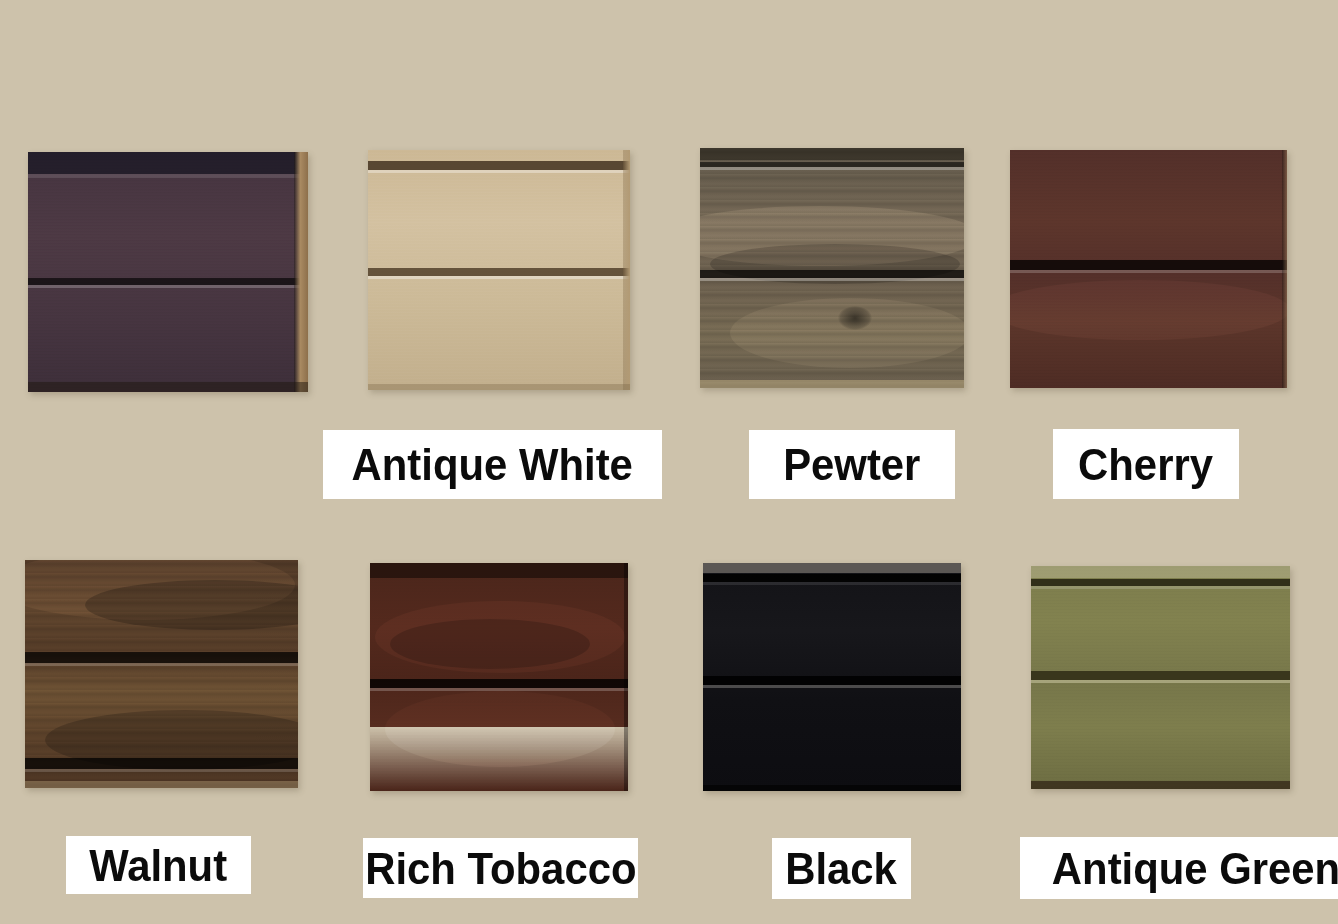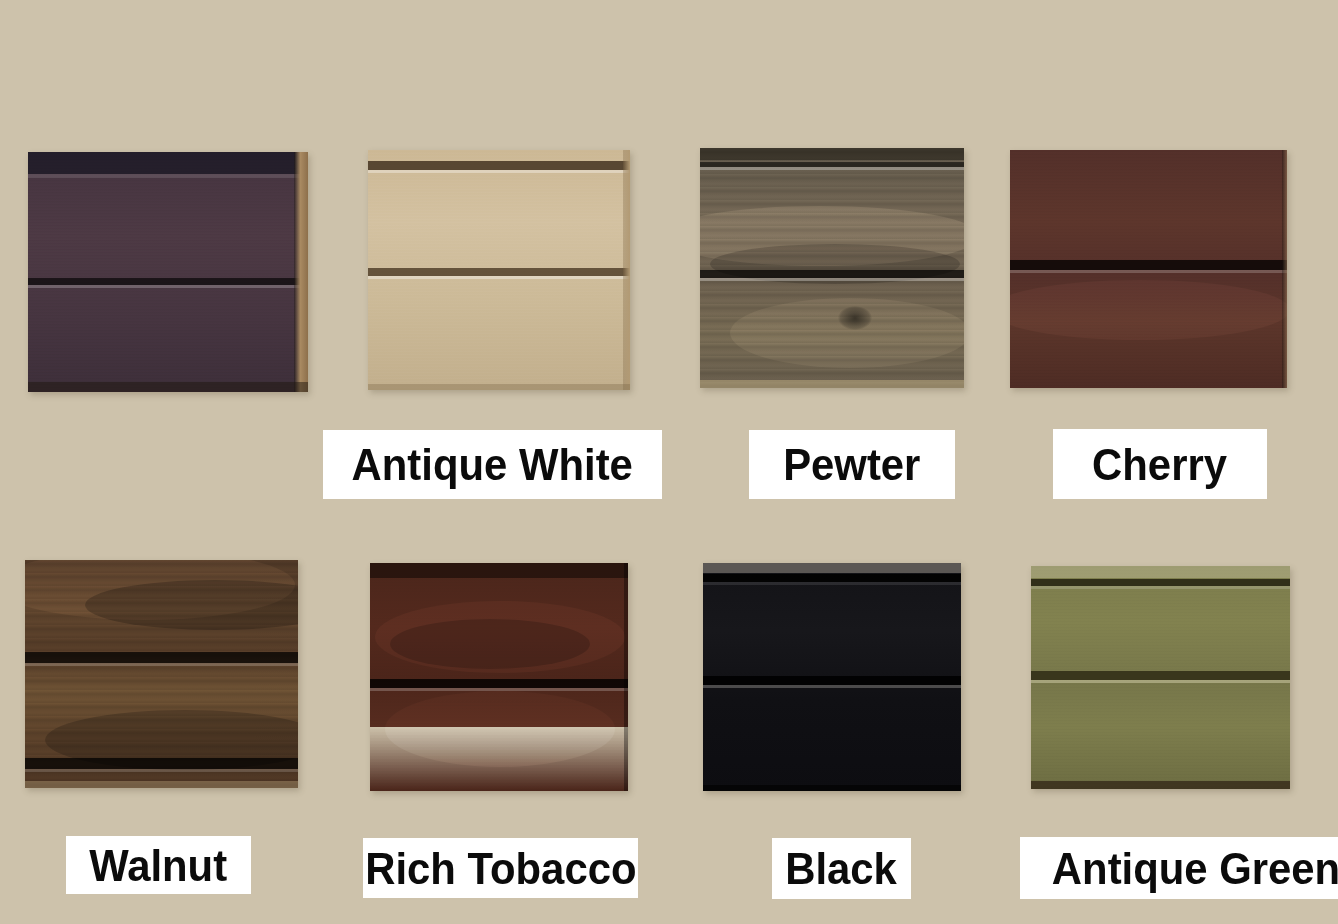--- a/index.html
+++ b/index.html
@@ -208,21 +208,21 @@
   <div class="swatch" style="left:1010px; top:150px; width:277px; height:238px;">
     <div class="face" style="background:linear-gradient(to bottom,#54302a 0%,#5e362c 30%,#55302a 52%,#5d362b 72%,#4e2c24 100%);"></div>
     <div class="grain fine" style="opacity:.6;"></div>
     <div class="arc" style="left:-20px; top:130px; width:300px; height:60px; background:rgba(255,255,255,.10);"></div>
     <div class="groove" style="top:110px; height:10px;">
       <div class="dark" style="background:rgba(0,0,0,.75);"></div>
         <div class="light" style="background:rgba(255,255,255,.20);"></div>
     </div>
     <div class="edge-right" style="width:5px; background:linear-gradient(to right,rgba(0,0,0,.3),rgba(150,120,88,.55));"></div>
   </div>
-  <div class="name-box" style="left:1053px; top:429px; width:214px; height:70px;">
+  <div class="name-box" style="left:1053px; top:429px; width:186px; height:70px;">
     <span class="name-text">Cherry</span>
   </div>
 
   <div class="swatch" style="left:25px; top:560px; width:273px; height:228px;">
     <div class="face" style="background:linear-gradient(to bottom,#4f3826 0%,#5d432c 22%,#543b27 40%,#6b5033 58%,#5a4029 78%,#4a3322 100%);"></div>
     <div class="grain horiz"></div>
     <div class="arc" style="left:-30px; top:-10px; width:300px; height:70px; background:rgba(255,255,255,.14);"></div>
     <div class="arc" style="left:60px; top:20px; width:260px; height:50px; background:rgba(0,0,0,.22);"></div>
     <div class="arc" style="left:20px; top:150px; width:280px; height:60px; background:rgba(0,0,0,.20);"></div>
     <div class="groove" style="top:92px; height:11px;">

